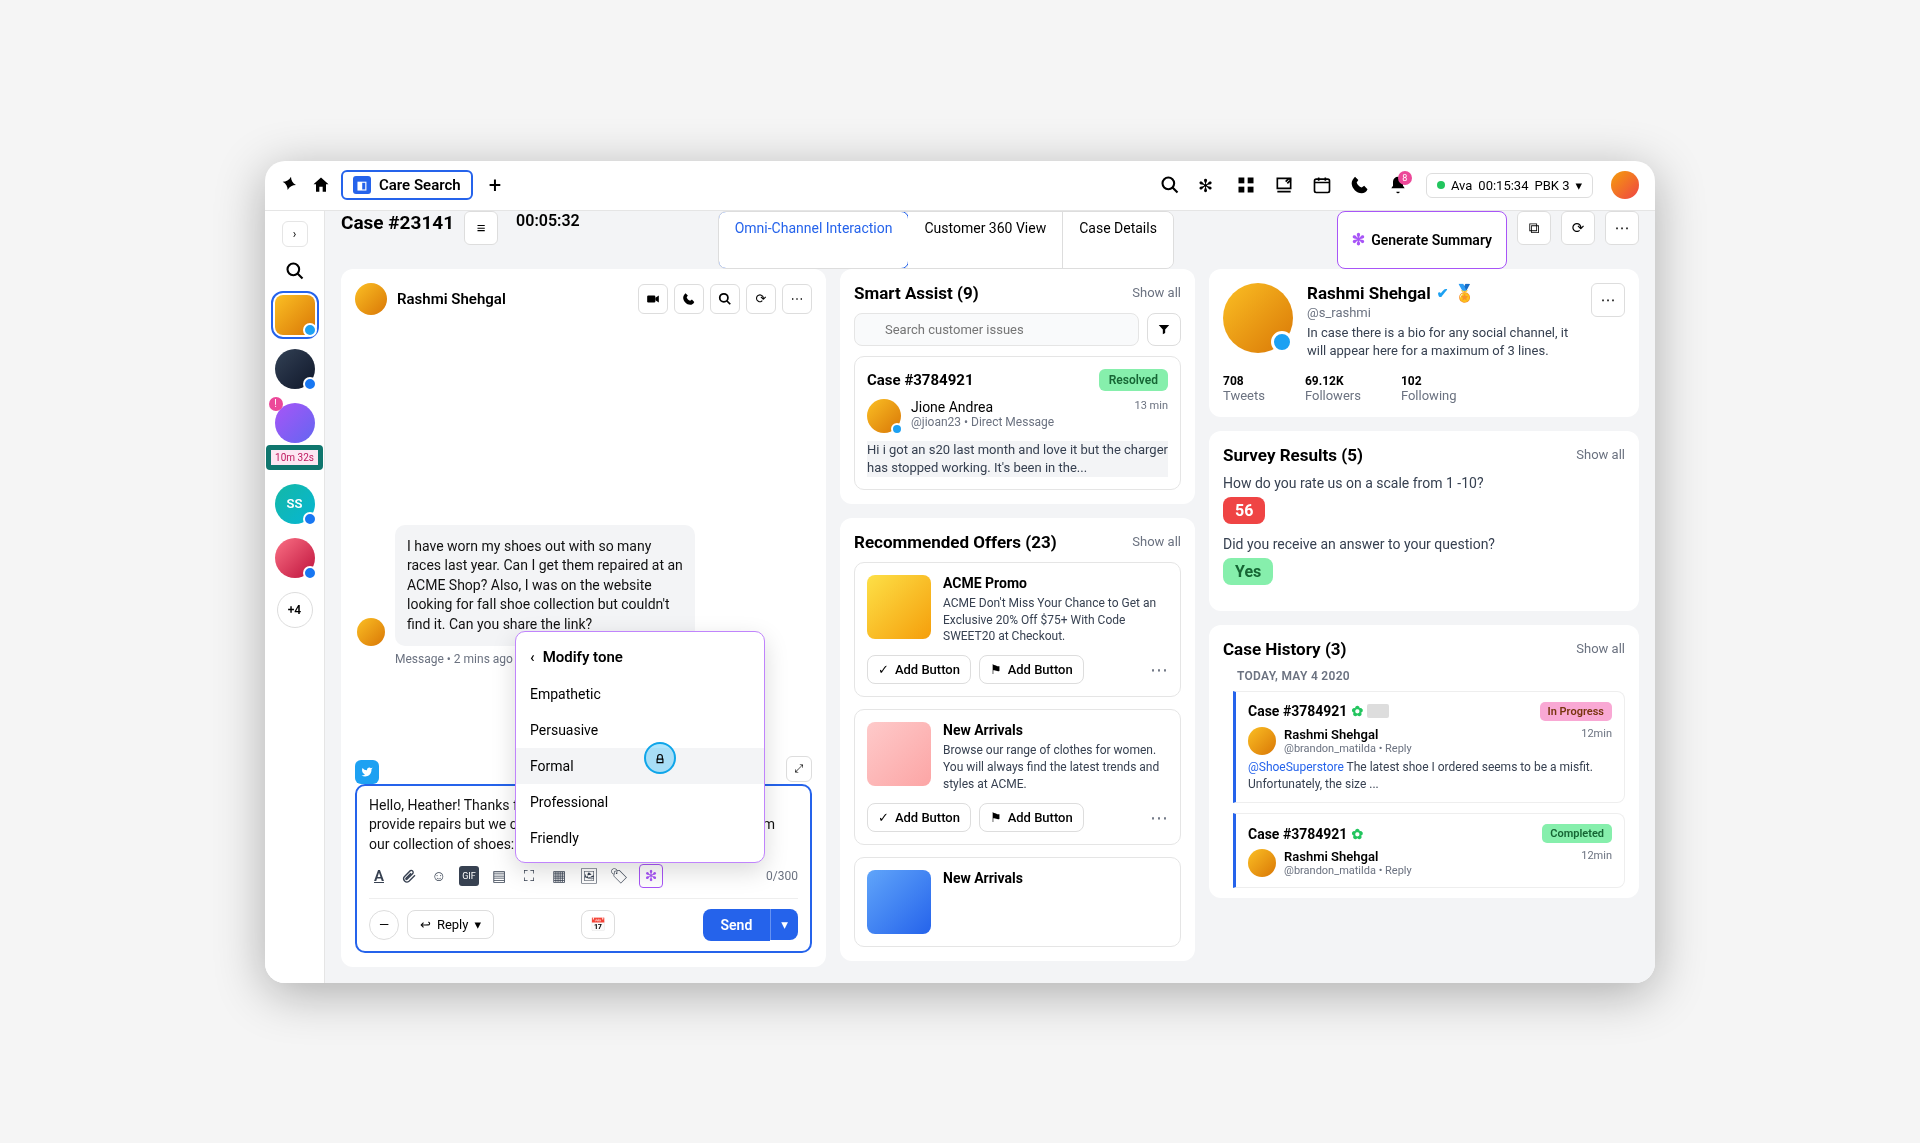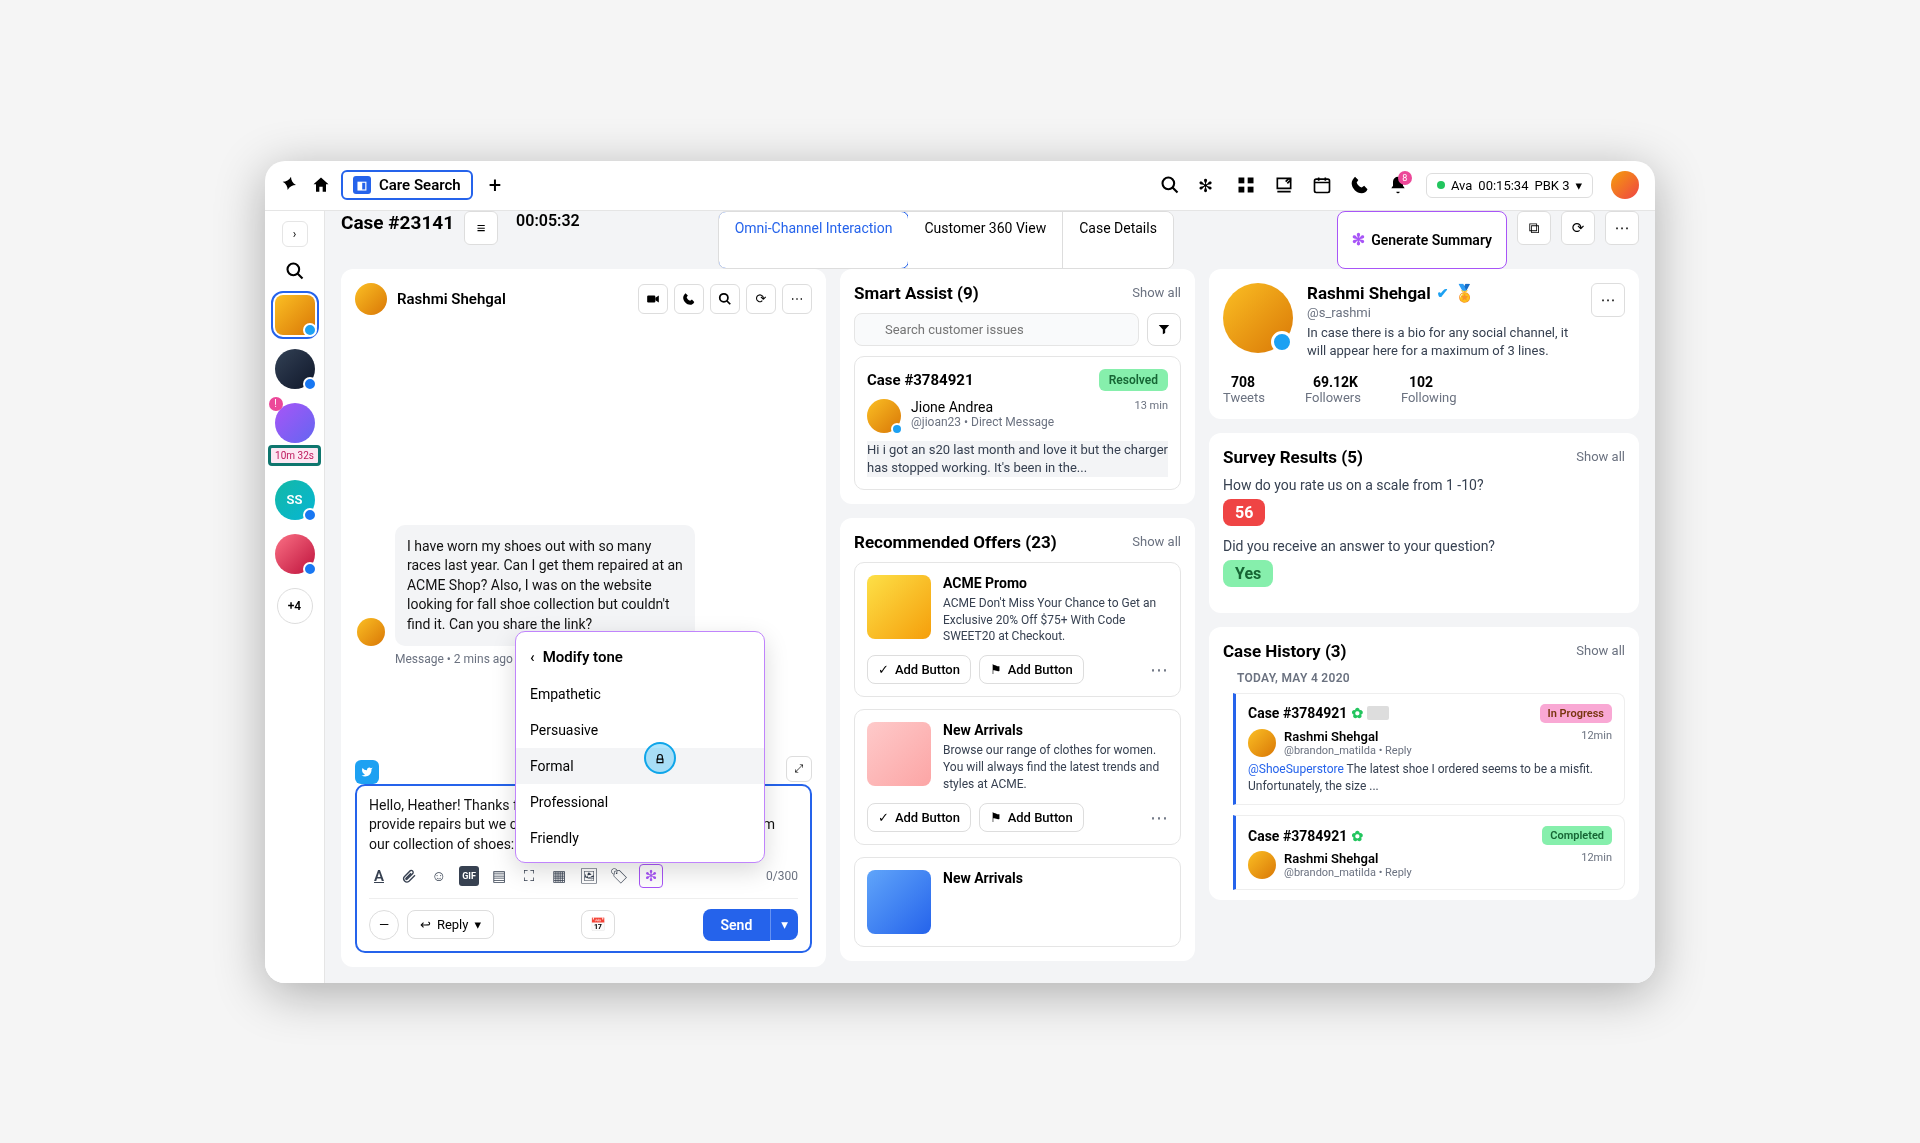--- a/index.html
+++ b/index.html
@@ -27,21 +27,21 @@
 .rail-search { font-size: 18px; cursor: pointer; }
 .rail-avatar { width: 40px; height: 40px; border-radius: 50%; position: relative; cursor: pointer; }
 .rail-avatar.selected { outline: 2px solid #2563eb; outline-offset: 2px; border-radius: 8px; }
 .rail-avatar .badge { position: absolute; bottom: -2px; right: -2px; width: 14px; height: 14px; border-radius: 50%; border: 2px solid #fff; }
 .rail-avatar.a1 { background: linear-gradient(135deg,#fbbf24,#d97706); }
 .rail-avatar.a2 { background: linear-gradient(135deg,#334155,#0f172a); }
 .rail-avatar.a3 { background: linear-gradient(135deg,#a855f7,#6366f1); }
 .rail-avatar.a4 { background: linear-gradient(135deg,#14b8a6,#06b6d4); display:flex;align-items:center;justify-content:center;color:#fff;font-weight:600;font-size:13px;}
 .rail-avatar.a5 { background: linear-gradient(135deg,#fb7185,#be123c); }
 .rail-alert { position:absolute; top:-6px; left:-6px; width:14px;height:14px;border-radius:50%;background:#ec4899;color:#fff;font-size:10px;display:flex;align-items:center;justify-content:center;}
-.rail-time { font-size:10px; background:#fce7f3; color:#be185d; padding:2px 4px; border-radius:4px; border:3px solid #0f766e;}
+.rail-time { font-size:10px; background:#fce7f3; color:#be185d; padding:2px 4px; border-radius:4px; border:5px solid #0f766e;}
 .rail-more { width:36px;height:36px;border-radius:50%;border:1px solid #ddd;display:flex;align-items:center;justify-content:center;font-size:12px;font-weight:600;cursor:pointer;}
 
 .main { flex: 1; display: flex; flex-direction: column; overflow: hidden; }
 .subheader { height: 58px; display: flex; padding: 0 16px; gap: 10px; }
 .case-title { font-size: 19px; font-weight: 700; }
 .sq-btn { width: 34px; height: 34px; border: 1px solid #ddd; border-radius: 6px; background: #fff; display: flex; align-items: center; justify-content: center; cursor: pointer; font-size: 15px; }
 .timer { font-size: 16px; font-weight: 600; padding: 0 8px; }
 .tabgroup { display: flex; border: 1px solid #ddd; border-radius: 8px; overflow: hidden; margin-left: 120px; }
 .tabgroup .tab { padding: 8px 16px; font-size: 14px; cursor: pointer; border-right: 1px solid #ddd; background: #fff; }
 .tabgroup .tab:last-child { border-right: none; }
@@ -125,21 +125,21 @@
 
 .profile { display: flex; gap: 14px; }
 .profile .pavatar { width: 70px; height: 70px; border-radius: 50%; background: linear-gradient(135deg,#fbbf24,#d97706); position:relative; flex-shrink:0;}
 .profile .pavatar .pb { position:absolute;bottom:0;right:0;width:22px;height:22px;border-radius:50%;background:#1da1f2;border:3px solid #fff;}
 .profile .pname { font-weight: 700; font-size: 17px; display:flex;align-items:center;gap:6px;}
 .verify { color: #1da1f2; font-size:14px;}
 .profile .phandle { font-size: 13px; color: #6b7280; margin: 2px 0 4px; }
 .profile .pbio { font-size: 13px; color: #374151; line-height: 1.4; }
 .profile-more { margin-left:auto; }
 .stats { display: flex; gap: 40px; margin-top: 14px; }
-.stat .num { font-weight: 700; font-size: 14px; margin-left: 8px; }
+.stat .num { font-weight: 700; font-size: 12px; }
 .stat .lab { font-size: 13px; color: #6b7280; }
 
 .survey-q { font-size: 14px; color: #374151; margin-bottom: 6px; }
 .survey-badge { display:inline-block; padding: 4px 12px; border-radius: 8px; font-weight: 700; font-size: 16px; margin-bottom: 12px; }
 .survey-badge.red { background: #ef4444; color: #fff; }
 .survey-badge.green { background: #86efac; color: #166534; }
 
 .hist-date { font-size: 12px; color: #6b7280; font-weight: 600; margin: 4px 0 8px 14px; letter-spacing:0.3px;}
 .hist-item { border-left: 3px solid #2563eb; padding: 10px 12px; margin-bottom: 10px; border-radius:0 8px 8px 0; border-top:1px solid #eee;border-right:1px solid #eee;border-bottom:1px solid #eee; margin-left:10px;}
 .hist-item .hrow1 { display: flex; justify-content: space-between; align-items: center; margin-bottom: 6px; }
@@ -314,21 +314,21 @@
                   <span>Hello, Heather! Thanks for connecting. Unfortunately, we can't provide repairs but we can give you a discount on a new pair from our collection of shoes: </span><a href="#">www.acmeshoes.com/fallcollection.</a>
                 </div>
                 <div class="composer-tools">
                   <span class="tool-icon" style="text-decoration:underline;font-weight:600;">A</span>
                   <span class="tool-icon">
                     <svg width="16" height="16" viewBox="0 0 24 24" fill="none" stroke="currentColor" stroke-width="2">
                         <path d="M21 11l-9 9a5 5 0 01-7-7l9-9a3 3 0 014 4l-9 9a1 1 0 01-1.5-1.5L15 8"></path>
                       </svg>
                   </span>
                   <span class="tool-icon">☺</span>
-                  <span class="tool-icon" style="font-size:9px;font-weight:700;background:#374151;color:#fff;border-radius:3px;padding:2px 3px;">GIF</span>
+                  <span class="tool-icon" style="font-size:9px;font-weight:400;background:#374151;color:#fff;border-radius:3px;padding:2px 3px;">GIF</span>
                   <span class="tool-icon">▤</span>
                   <span class="tool-icon">⛶</span>
                   <span class="tool-icon">▦</span>
                   <span class="tool-icon">🖼</span>
                   <span class="tool-icon">🏷</span>
                   <span class="tool-icon spark">✻</span>
                   <span class="char-count">0/300</span>
                 </div>
                 <div class="composer-footer">
                   <div class="pill-btn" style="padding:6px;border-radius:50%;width:30px;height:30px;justify-content:center;">—</div>

